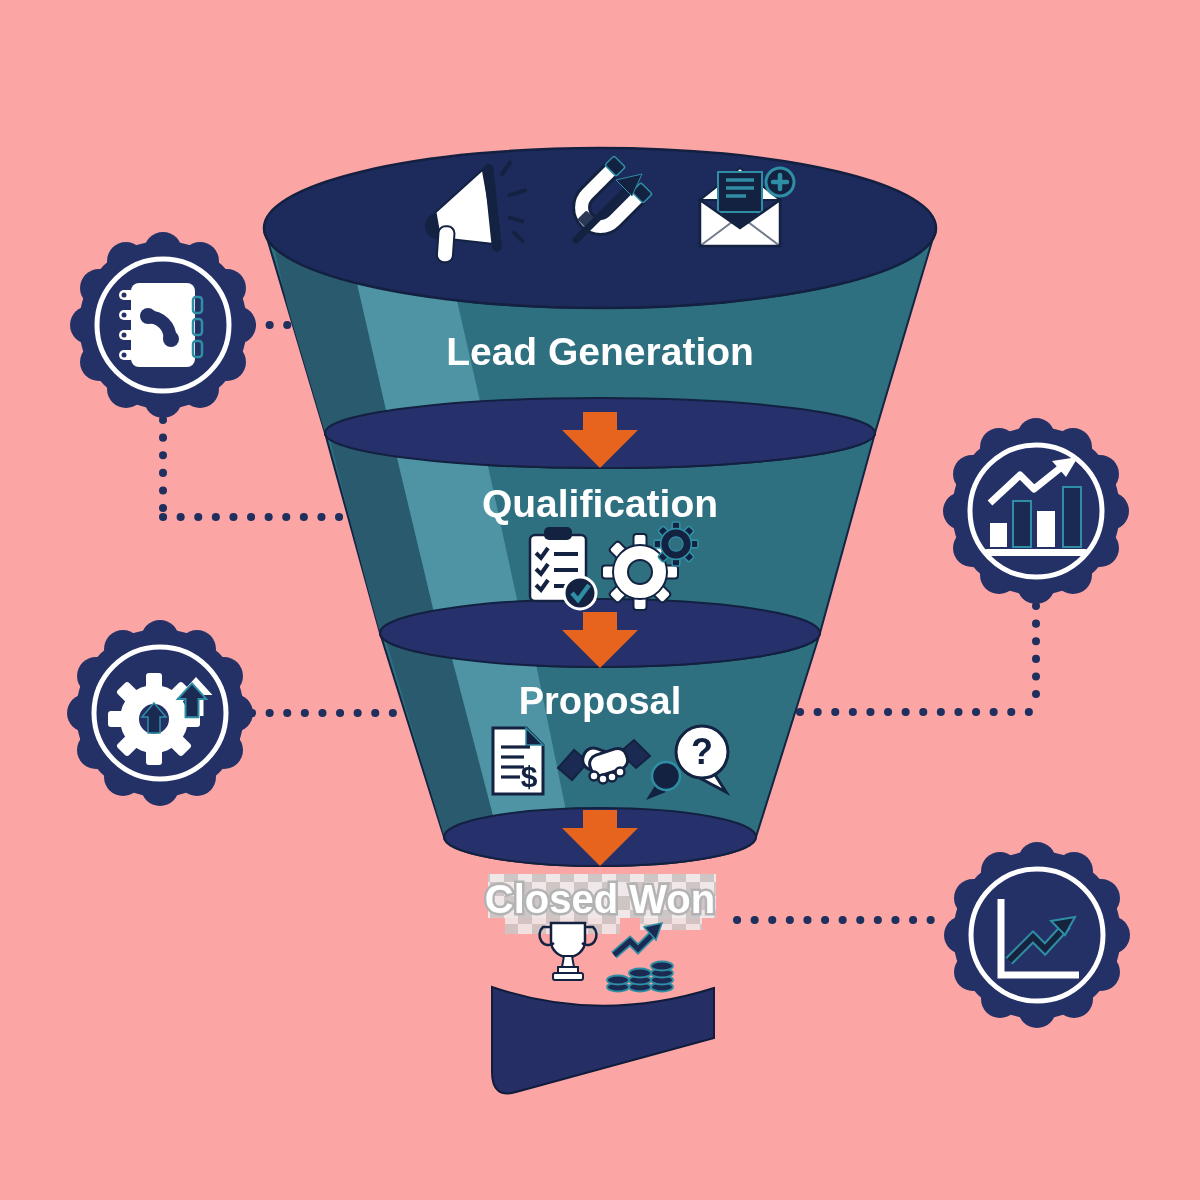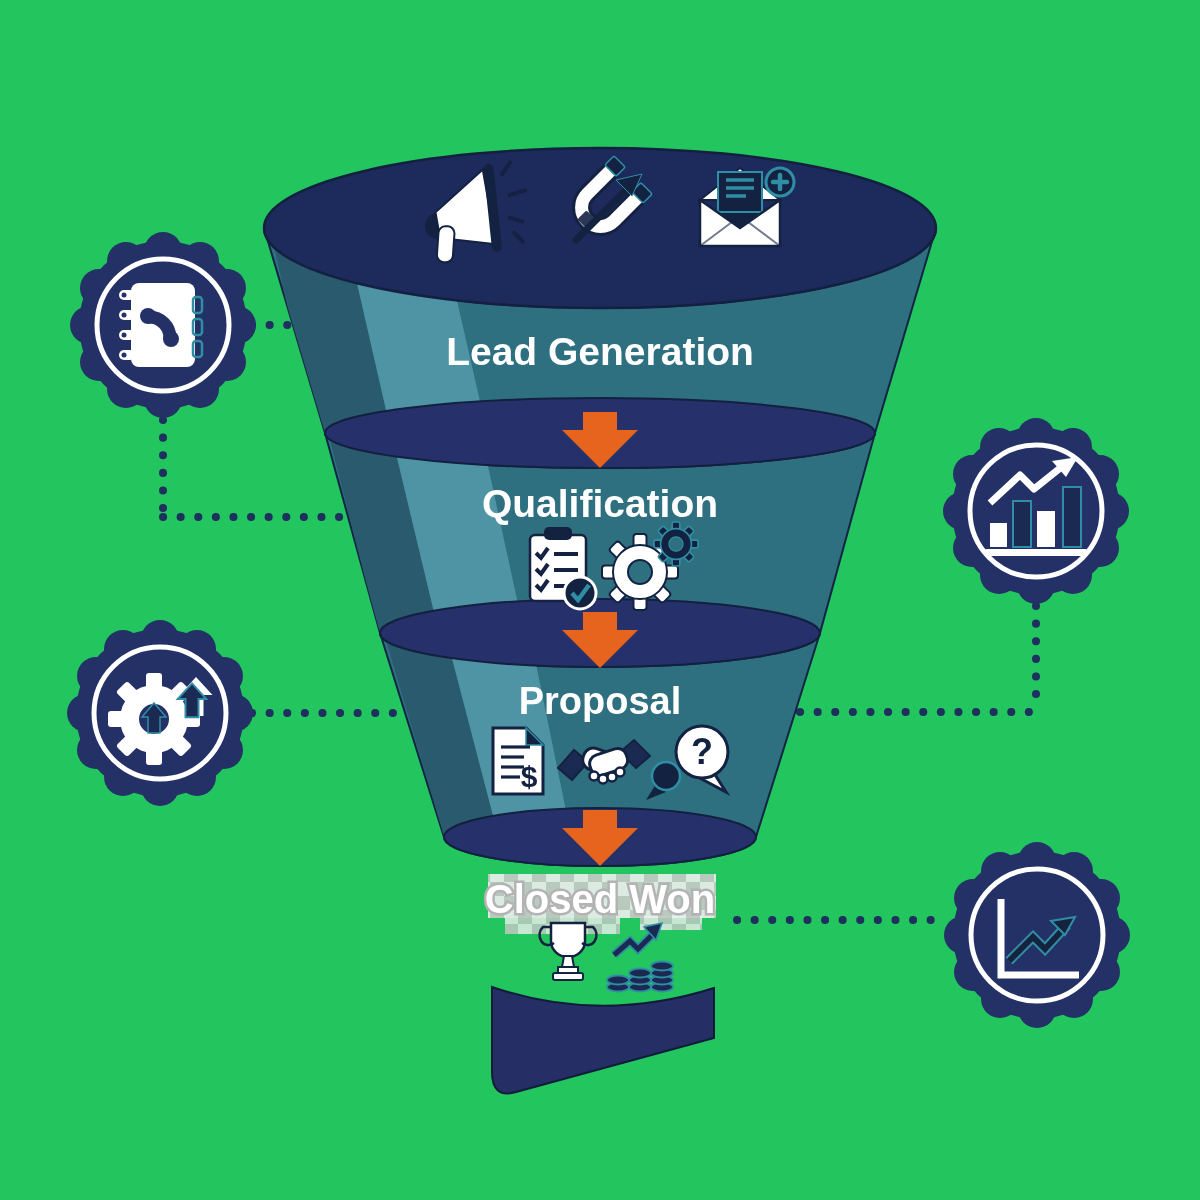--- a/index.html
+++ b/index.html
@@ -1,19 +1,19 @@
 <!DOCTYPE html>
 <html><head>
 <meta charset="utf-8">
 <style>
   html, body { margin: 0; padding: 0; background: #ffffff; }
   .canvas {
     position: relative;
     width: 1200px; height: 1200px;
-    background: #22c55e;
+    background: #fca5a5;
     overflow: hidden;
     font-family: "Liberation Sans", "DejaVu Sans", sans-serif;
   }
   svg { display: block; }
   .stage-label {
     font-family: "Liberation Sans", "DejaVu Sans", sans-serif;
     font-weight: 700;
     fill: #ffffff;
   }
   .glyph {

